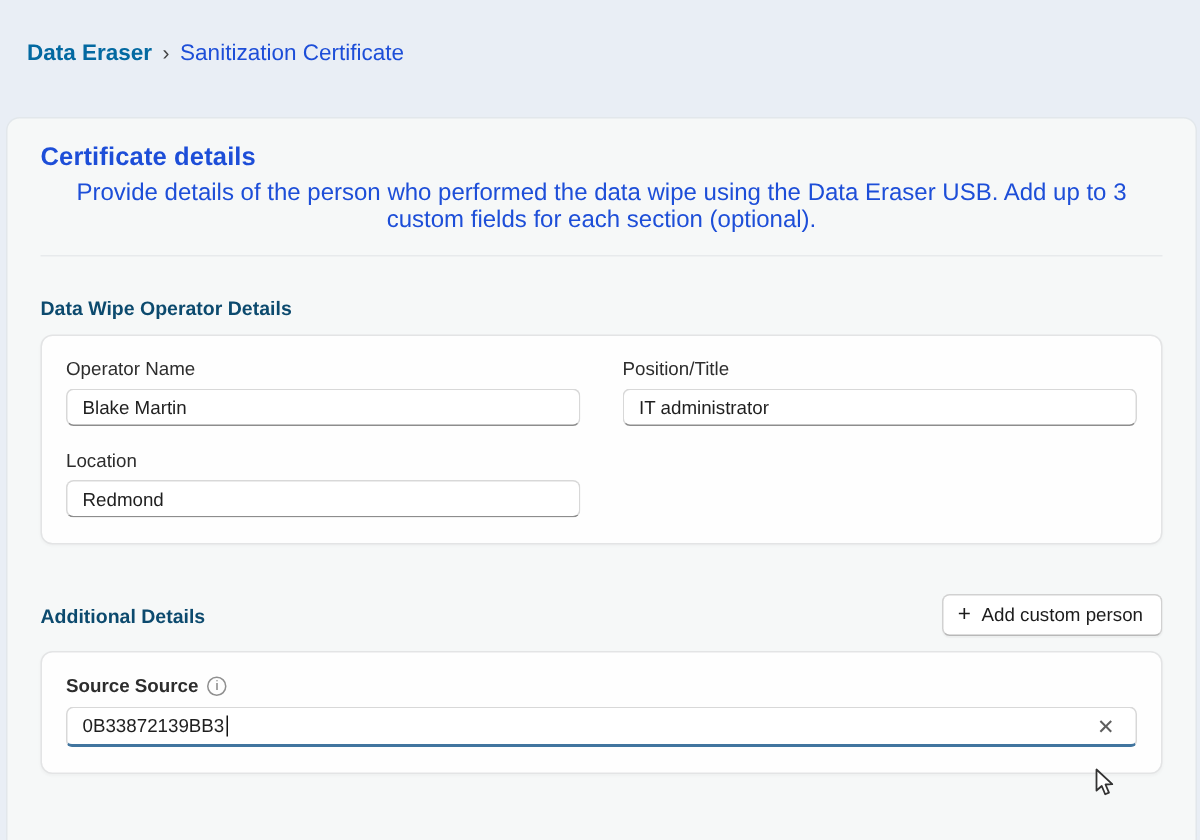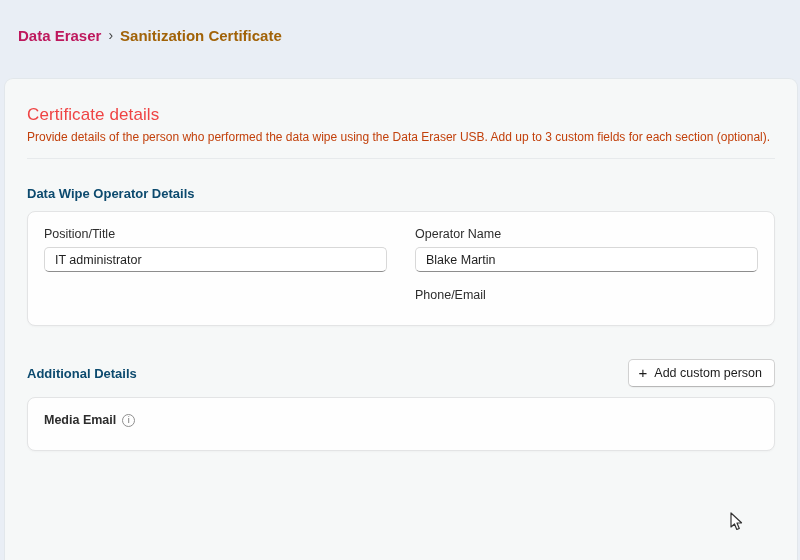--- a/index.html
+++ b/index.html
@@ -8,37 +8,37 @@
     font-family: "Liberation Sans", sans-serif;
     background: #e9eef5;
     position: relative;
     overflow: hidden;
     color: #1a1a1a;
   }
 
   
   .topbar { padding: 27px 0 0 18px; }
   .crumb { font-size: 15px; display: inline-flex; align-items: center; gap: 7px; }
-  .crumb-parent { font-weight: 600; color: #be185d; }
+  .crumb-parent { font-weight: 600; color: #0369a1; }
   .crumb-sep { font-weight: 400; color: #444; font-size: 14px; position: relative; top: -1px; }
-  .crumb-current { font-weight: 700; color: #a16207; }
+  .crumb-current { font-weight: 400; color: #1d4ed8; }
 
   
   .panel {
     position: absolute;
     left: 4px; right: 2px; top: 78px; bottom: 0;
     background: #f6f8f8;
     border: 1px solid #e2e7eb;
     border-bottom: none;
     border-radius: 9px 9px 0 0;
     padding: 16px 22px 0 22px;
   }
 
-  .page-title { font-size: 17px; font-weight: 400; color: #ef4444; margin-top: 10px; letter-spacing: .1px; }
-  .page-subtitle { font-size: 12px; color: #c2410c; margin-top: 5px; }
+  .page-title { font-size: 17px; font-weight: 700; color: #1d4ed8; letter-spacing: .1px; }
+  .page-subtitle { font-size: 16px; color: #1d4ed8; margin-top: 5px; text-align: center; }
   .divider { height: 1px; background: #e7eaec; margin-top: 14px; }
 
   .section-title { font-size: 13px; font-weight: 700; color: #0c4a6e; }
   .op-section-title { margin-top: 27px; }
 
   .card {
     background: #fefefe;
     border: 1px solid #e3e4e5;
     border-radius: 8px;
     margin-top: 10px;
@@ -159,47 +159,53 @@
 
   <div class="page-title">Certificate details</div>
   <div class="page-subtitle">Provide details of the person who performed the data wipe using the Data Eraser USB. Add up to 3 custom fields for each section (optional).</div>
   <div class="divider"></div>
 
   <div class="section-title op-section-title">Data Wipe Operator Details</div>
 
   <div class="card operator">
     <div class="field-grid">
       <div class="field">
+        <div class="field-label">Operator Name</div>
+        <input class="text-input" type="text" readonly="" value="Blake Martin" style="">
+      </div>
+      <div class="field">
         <div class="field-label">Position/Title</div>
         <input class="text-input" type="text" readonly="" value="IT administrator" style="">
       </div>
       <div class="field">
-        <div class="field-label">Operator Name</div>
-        <input class="text-input" type="text" readonly="" value="Blake Martin" style="">
-      </div>
-      <div class="field">
-      </div>
-      <div class="field">
-        <div class="field-label">Phone/Email</div>
+        <div class="field-label">Location</div>
+        <input class="text-input" type="text" readonly="" value="Redmond" style="">
+      </div>
+      <div class="field">
       </div>
     </div>
   </div>
 
   <div class="add-row">
     <div class="section-title">Additional Details</div>
     <button class="btn btn-outline">
       <span class="plus-glyph">+</span>
       <span>Add custom person</span>
     </button>
   </div>
 
   <div class="card">
     <div class="field-label">
-      <span class="media-label">Media Email</span>
+      <span class="media-label">Source Source</span>
       <span class="info-icon">i</span>
+    </div>
+    <div class="input-focused">
+      <span>0B33872139BB3</span>
+      <span class="caret"></span>
+      <span class="clear-x">✕</span>
     </div>
   </div>
 
 </div>
 
 <svg class="mouse-cursor" viewBox="0 0 17 20">
   <path d="M4 1 L4 15 L7.5 12 L9.8 17.5 L12.3 16.4 L10 11 L14.5 10.8 Z" fill="#ffffff" stroke="#333333" stroke-width="1.2" stroke-linejoin="round"></path>
 </svg>
 
 </body></html>

